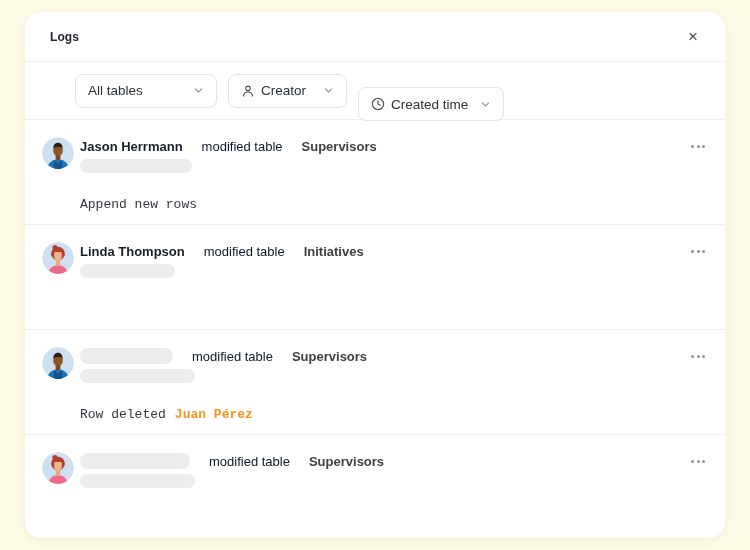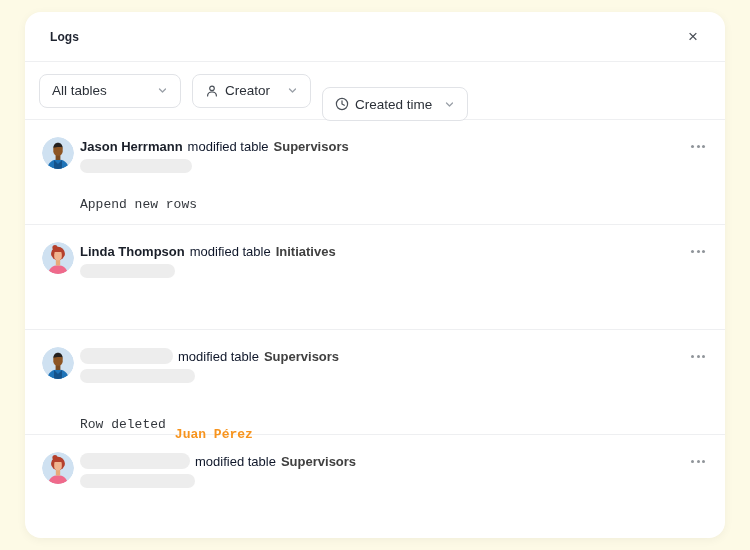--- a/index.html
+++ b/index.html
@@ -31,42 +31,42 @@
     height:58px; display:flex; align-items:center; gap:11px;
     padding:0 14px; border-bottom:1px solid #EEEFF1;
   }
   .filter-btn {
     height:34px; background:#fff; border:1px solid #E1E3E7; border-radius:8px;
     display:flex; align-items:center; padding:0 12px; gap:6px;
     font-family:"Liberation Sans", sans-serif; font-size:13.5px; color:#2B3038; cursor:pointer;
   }
   .filter-btn .flabel { flex:1; text-align:left; white-space:nowrap; }
   .filter-btn svg.lead { flex:0 0 auto; }
-  .w-tables { width:142px; }
+  .w-tables { width:142px;margin-left:36px; }
   .w-creator { width:119px; }
   .w-created { width:146px;margin-top:27px; }
   .chev { flex:0 0 auto; }
   
   .entry {
     position:relative; height:105px; padding:17px 16px 0 17px;
     border-bottom:1px solid #EEEFF1; display:flex; align-items:flex-start;
   }
   .avatar { width:32px; height:32px; border-radius:50%; flex:0 0 auto; margin-right:6px; }
   .entry-content { flex:1; min-width:0; padding-top:1px; }
-  .line1 { display:flex; align-items:center; gap:5px; font-size:13px; height:16px; }
+  .line1 { display:flex; align-items:center; gap:19px; font-size:13px; height:16px; }
   .actor-name { font-weight:700; color:#1A1F29; white-space:nowrap; }
   .action-text { color:#0f172a; white-space:nowrap; }
   .table-link { color:#404040; font-weight:700; white-space:nowrap; cursor:pointer; }
   .pill { background:#EDEDED; border-radius:999px; display:inline-block; }
   .name-pill { width:93px; height:16px; }
   .name-pill.wide { width:110px; }
   .ts-row { margin-top:5px; height:14px; }
   .ts-pill { height:14px; }
   .desc { margin-top:24px; display:flex; align-items:center; gap:9px; font-size:13px; color:#33373D;font-family:Liberation Mono, monospace; }
-  .desc .d-link { color:#F7941E; font-weight:700; cursor:pointer;margin-top:20px; }
+  .desc .d-link { color:#F7941E; font-weight:700; cursor:pointer; }
   .more-btn {
     position:absolute; right:18px; top:21px; background:none; border:none; cursor:pointer;
     display:flex; gap:2.5px; padding:4px 2px;
   }
   .more-btn i { width:3px; height:3px; border-radius:50%; background:#8F9499; display:block; }
 </style>
 </head>
 <body>
 
 <div class="modal">

